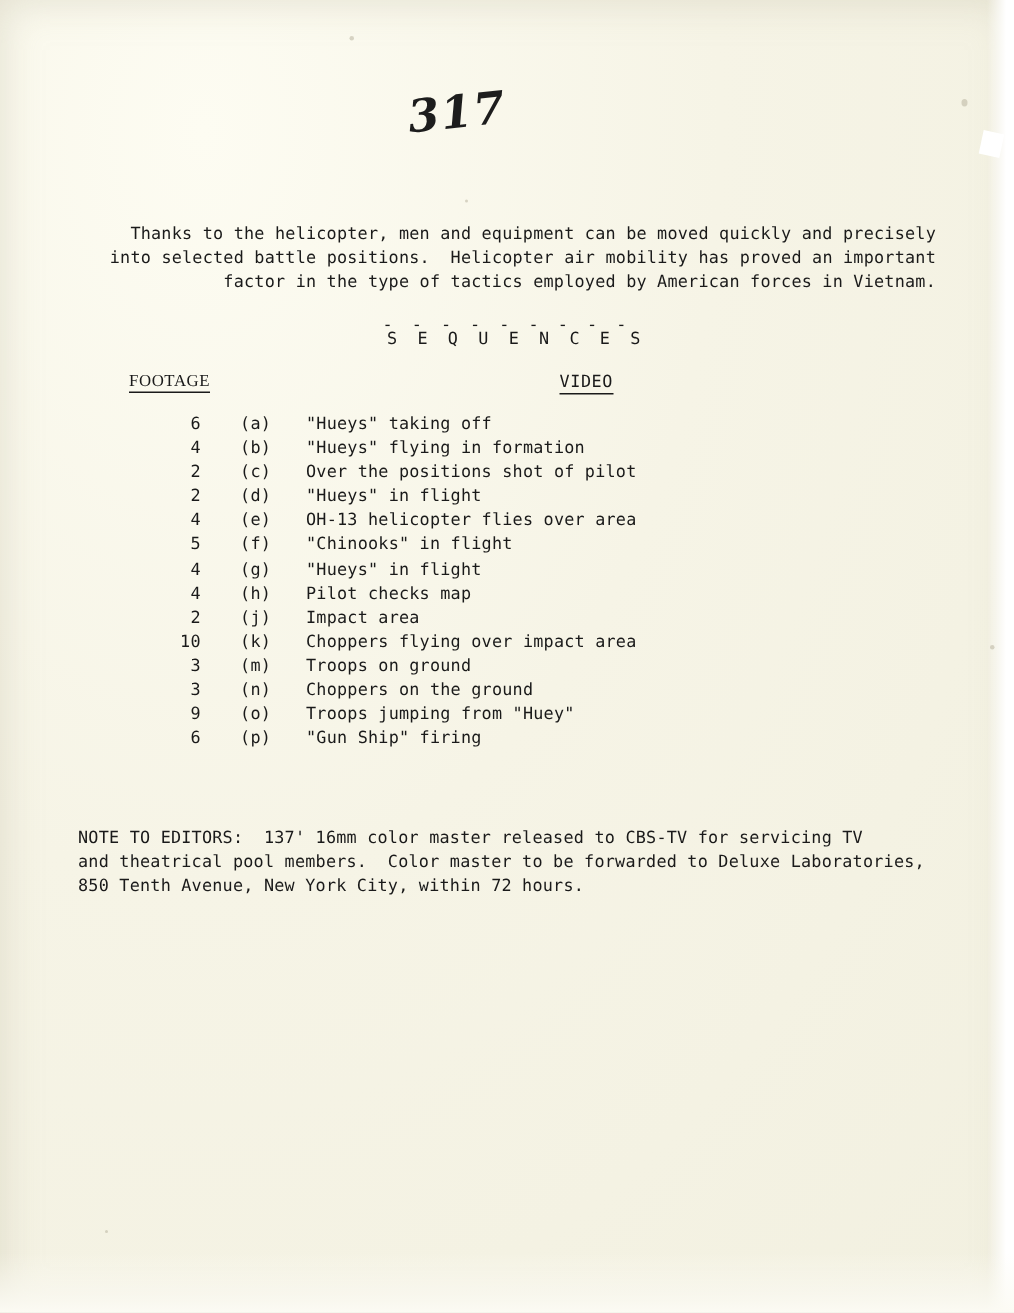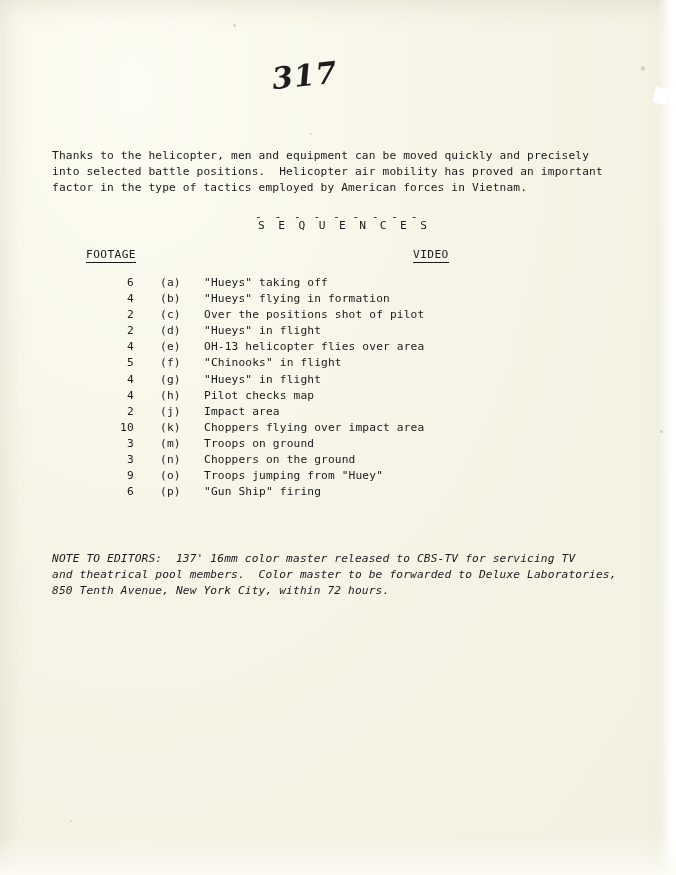--- a/index.html
+++ b/index.html
@@ -78,20 +78,21 @@
   .body-text {
     position: absolute;
     left: 52px;
     top: 148px;
     width: 572px;
     font-size: 11.2px;
     line-height: 16px;
     color: #1a1a1a;
     letter-spacing: 0.15px;
     white-space: pre-wrap;
+    text-align: right;
   }
 
   .dashes {
     position: absolute;
     left: 255px;
     top: 210px;
     font-size: 11.2px;
     letter-spacing: 3px;
     color: #1a1a1a;
   }
@@ -107,31 +108,31 @@
 
   .col-head-footage {
     position: absolute;
     left: 86px;
     top: 248px;
     font-size: 11.2px;
     color: #1a1a1a;
     border-bottom: 1px solid #1a1a1a;
     padding-bottom: 1px;
     letter-spacing: 0.4px;
+    font-family: Liberation Serif, serif;
   }
   .col-head-video {
     position: absolute;
     left: 373px;
     top: 248px;
     font-size: 11.2px;
     color: #1a1a1a;
     border-bottom: 1px solid #1a1a1a;
     padding-bottom: 1px;
     letter-spacing: 0.4px;
-    margin-left: 40px;
   }
 
   .seq-table {
     position: absolute;
     left: 52px;
     top: 275px;
     width: 600px;
     border-collapse: collapse;
     font-size: 11.2px;
     color: #1a1a1a;
@@ -161,21 +162,20 @@
   .note {
     position: absolute;
     left: 52px;
     top: 551px;
     width: 580px;
     font-size: 11.2px;
     line-height: 16px;
     color: #1a1a1a;
     letter-spacing: 0.15px;
     white-space: pre-wrap;
-    font-style: italic;
   }
 </style>
 </head>
 <body>
 
 <div class="page">
 
   <div class="edge-right"></div>
   <div class="edge-bottom"></div>
   <div class="corner-notch"></div>

